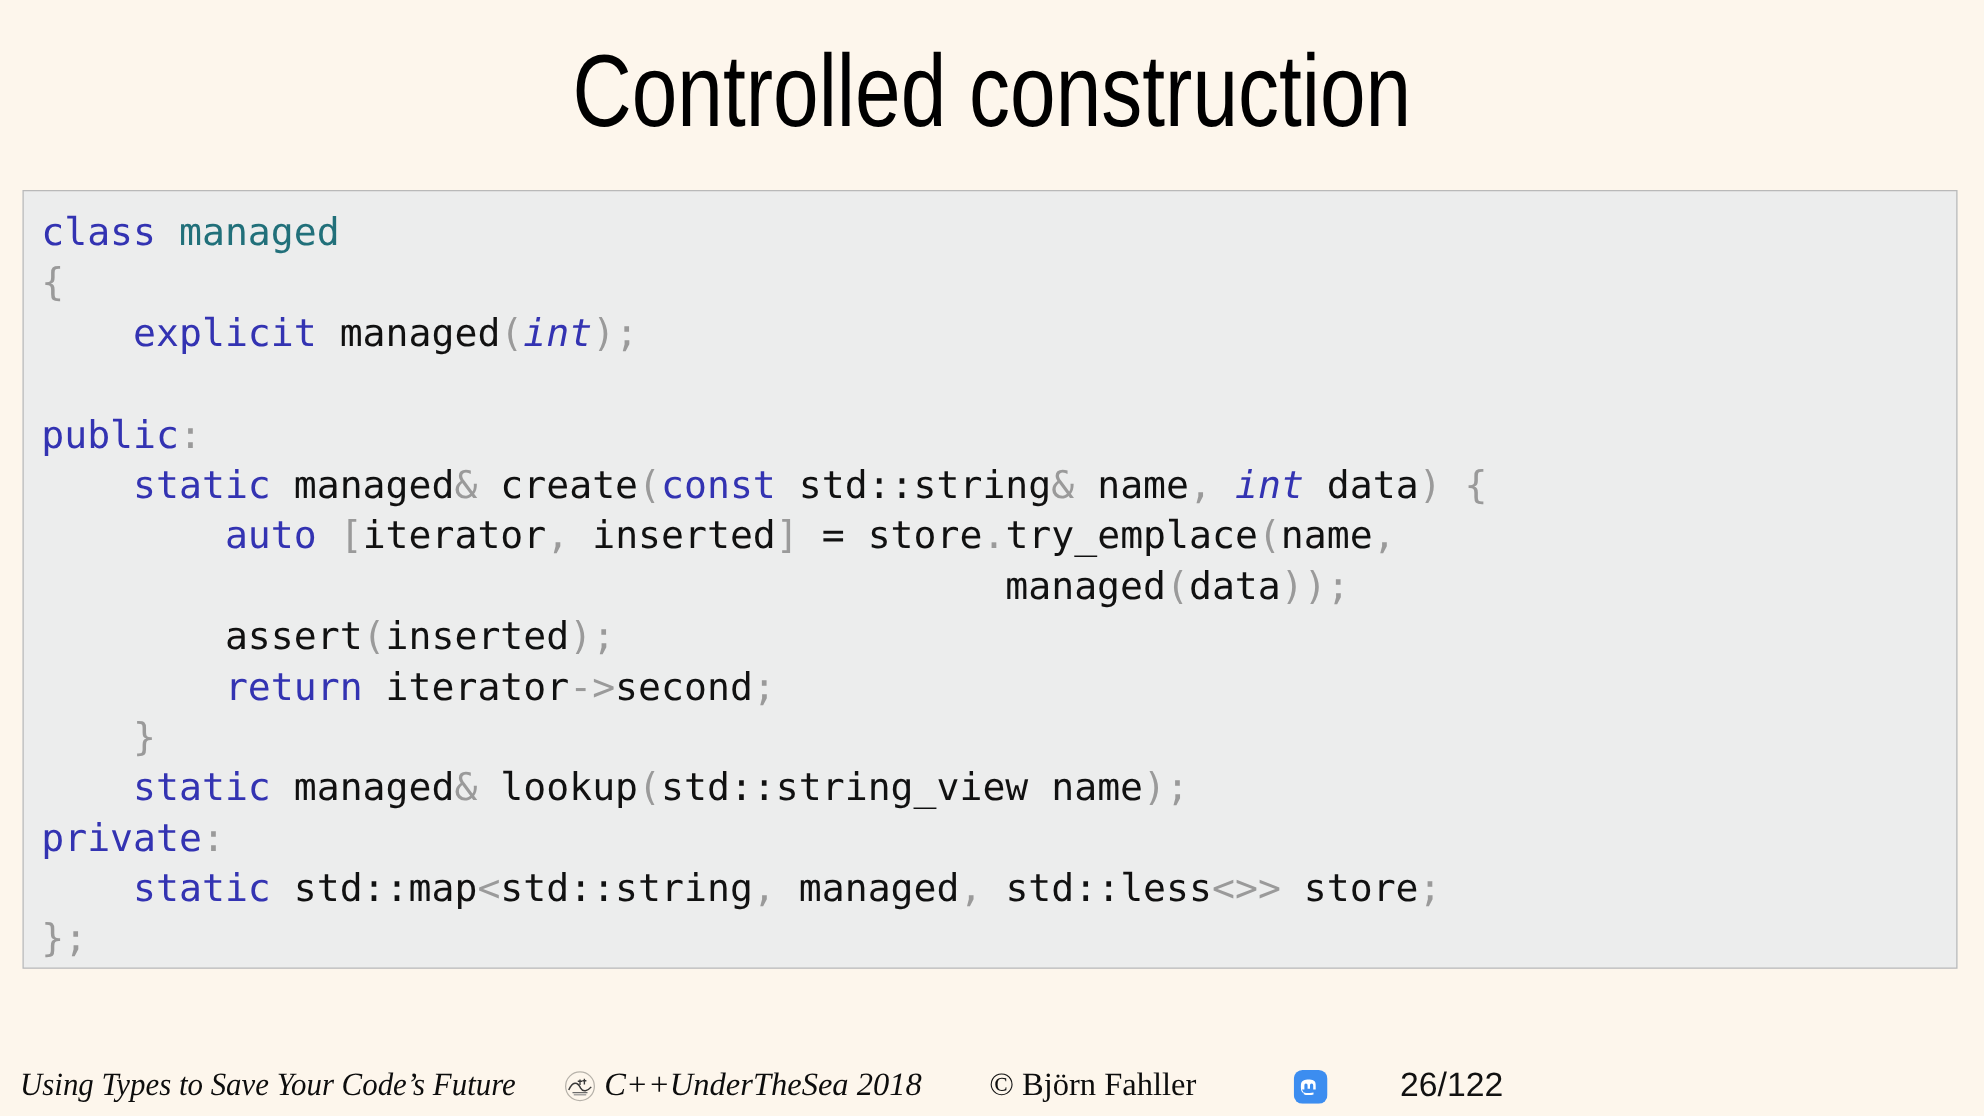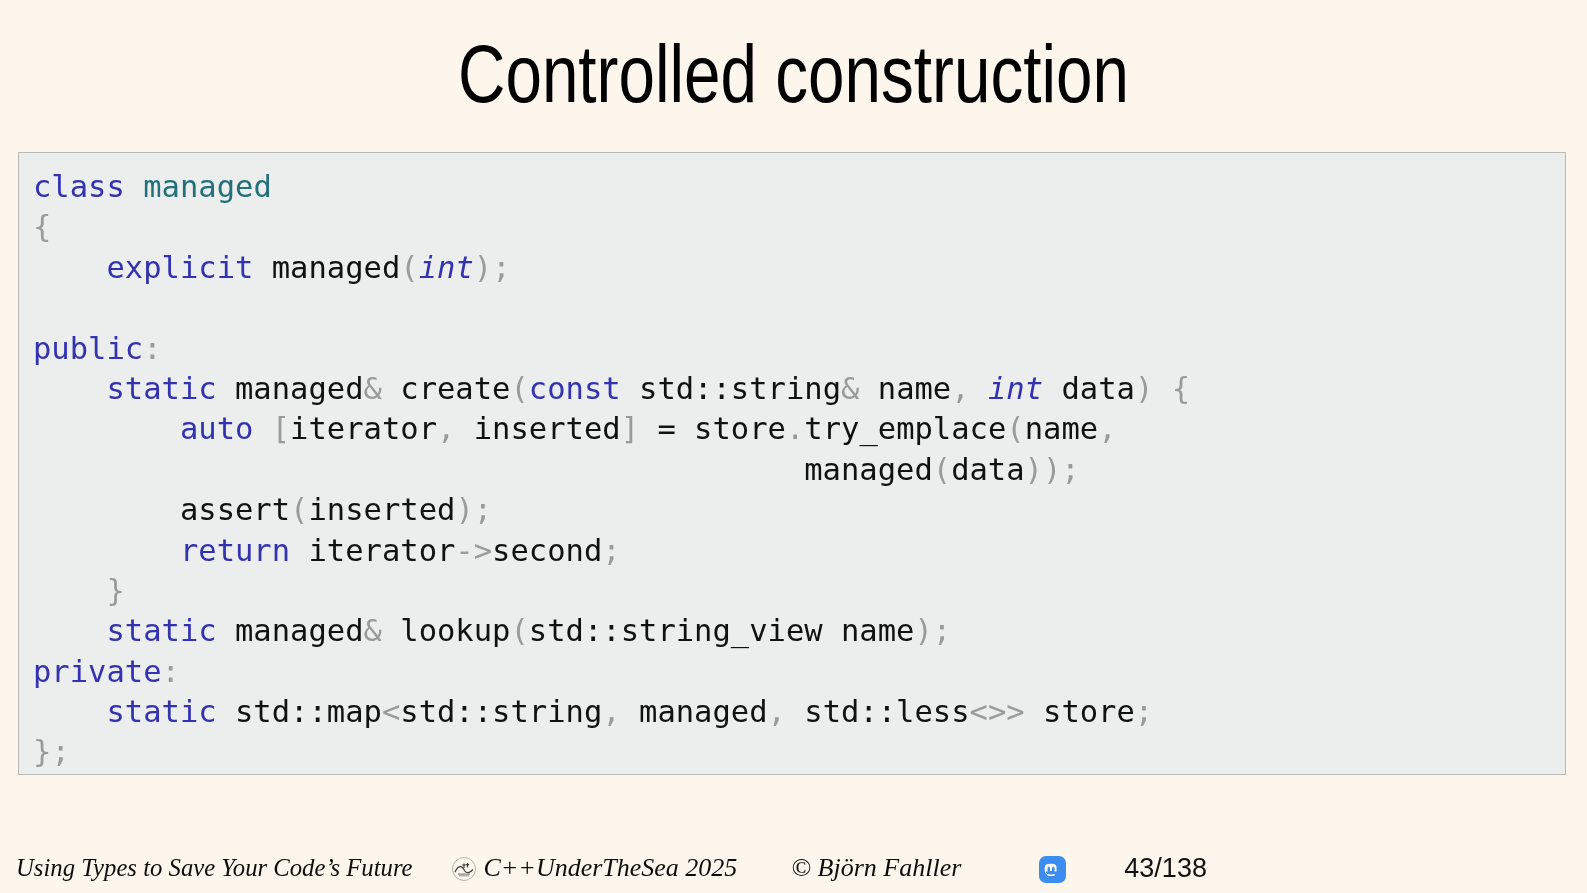--- a/index.html
+++ b/index.html
@@ -98,21 +98,20 @@
     top: 1px;
   }
   .f-conf {
     font-family: "Liberation Serif", "DejaVu Serif", serif;
     font-style: italic;
     font-size: 26px;
     color: #0d0d0d;
   }
   .f-author {
     font-family: "Liberation Serif", "DejaVu Serif", serif;
-    font-style: italic;
     font-size: 26px;
     color: #0d0d0d;
     margin-left: 54px;
   }
   .masto-icon {
     width: 27px;
     height: 27px;
     margin-left: 78px;
     margin-right: 8px;
     flex: 0 0 auto;
@@ -149,32 +148,32 @@
     <svg viewBox="0 0 26 26" width="26" height="26" aria-hidden="true">
       <circle cx="13" cy="13" r="11.5" fill="none" stroke="#b7b2aa" stroke-width="1"></circle>
       <path d="M4 16 C7 9, 11 9, 13.5 14.5 C15.5 18, 19 17, 22 13.5" fill="none" stroke="#3a3a3a" stroke-width="1.2"></path>
       <path d="M13 7.5 L13 12 M11.2 9 L14.8 9" stroke="#3a3a3a" stroke-width="1.1"></path>
       <path d="M16.5 7 L16.5 11.5 M14.9 8.6 L18.1 8.6" stroke="#3a3a3a" stroke-width="1.1"></path>
       <rect x="7" y="17.6" width="12" height="1" fill="#6b6b6b"></rect>
       <rect x="8" y="19.4" width="10" height="0.9" fill="#8a8a8a"></rect>
     </svg>
   </span>
 
-  <span class="f-conf">C++UnderTheSea 2025</span>
+  <span class="f-conf">C++UnderTheSea 2018</span>
 
   <span class="f-author">© Björn Fahller</span>
 
   <span class="masto-icon">
     <svg viewBox="0 0 27 27" width="27" height="27" aria-hidden="true">
       <rect x="0" y="0" width="27" height="27" rx="7" ry="7" fill="#3c8df0"></rect>
       <path d="M8.2 18.6 c-1.5-0.45 -2.1-1.6 -2.35-3.0 c-0.2-1.15 -0.18-2.4 -0.12-3.55
                c0.1-1.9 0.55-3.1 2.1-3.75 c1.6-0.67 4.1-0.8 6.0-0.55
                c1.85 0.25 3.1 0.95 3.5 2.45 c0.2 0.78 0.23 1.9 0.23 3.1 l0 2.2 l-2.0 0
                l0-3.05 c0-1.05 -0.38-1.6 -1.2-1.6 c-0.9 0-1.35 0.6 -1.35 1.75 l0 2.3 l-1.95 0
                l0-2.3 c0-1.15 -0.45-1.75 -1.35-1.75 c-0.82 0-1.2 0.55 -1.2 1.6 l0 3.05 l-2.0 0" fill="#ffffff"></path>
       <path d="M8.0 17.7 c1.2 0.55 3.0 0.8 4.9 0.72 c1.1-0.05 2.1-0.2 2.9-0.42
                l0 1.5 c-1.0 0.33 -2.3 0.5 -3.6 0.52 c-2.0 0.03 -3.5-0.3 -4.2-0.72 z" fill="#ffffff"></path>
     </svg>
   </span>
 
 
-  <span class="f-page">43/138</span>
+  <span class="f-page">26/122</span>
 </div>
 
 </body></html>

